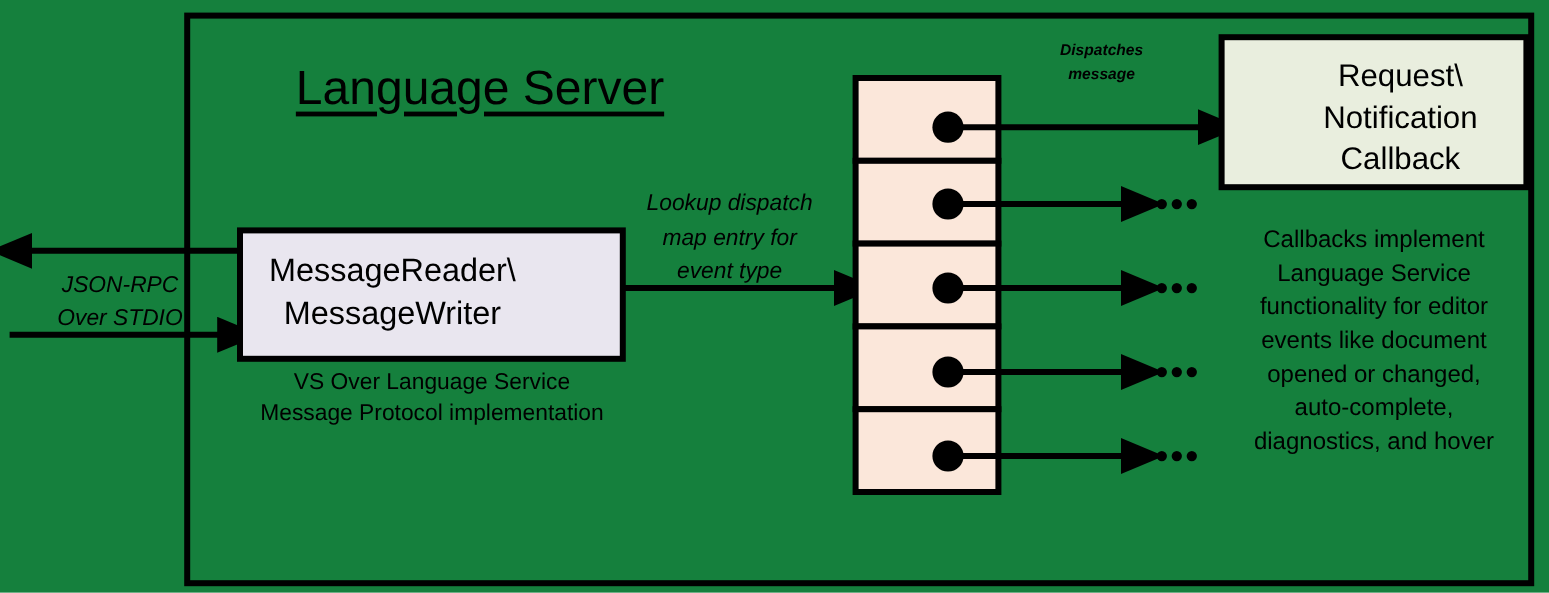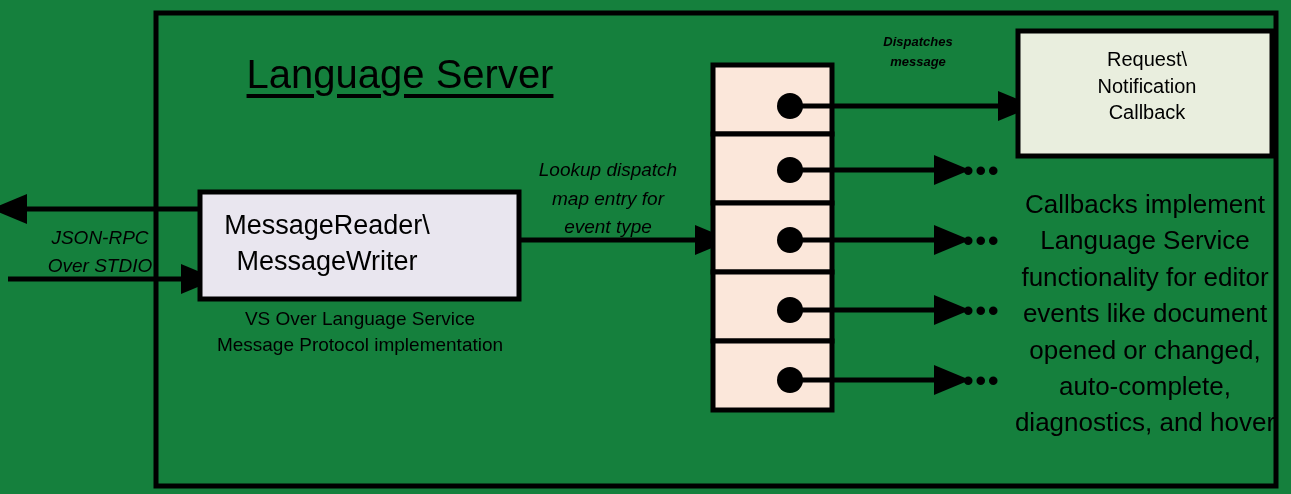--- a/index.html
+++ b/index.html
@@ -83,28 +83,29 @@
     left: 630px;
     top: 421px;
     width: 290px;
     font-size: 21px;
     line-height: 1.4;
   }
   #callback-label {
     left: 1022px;
     top: 46px;
     width: 250px;
-    font-size: 20px;
+    font-size: 26px;
     line-height: 1.33;
+    padding-left: 20px;
   }
   #callback-caption {
     left: 1012px;
     top: 186px;
     width: 266px;
-    font-size: 26px;
+    font-size: 20px;
     line-height: 1.4;
   }
   .ellipsis {
     position: absolute;
     font-size: 30px;
     font-weight: bold;
     color: #000;
     letter-spacing: 2px;
     line-height: 1;
   }

